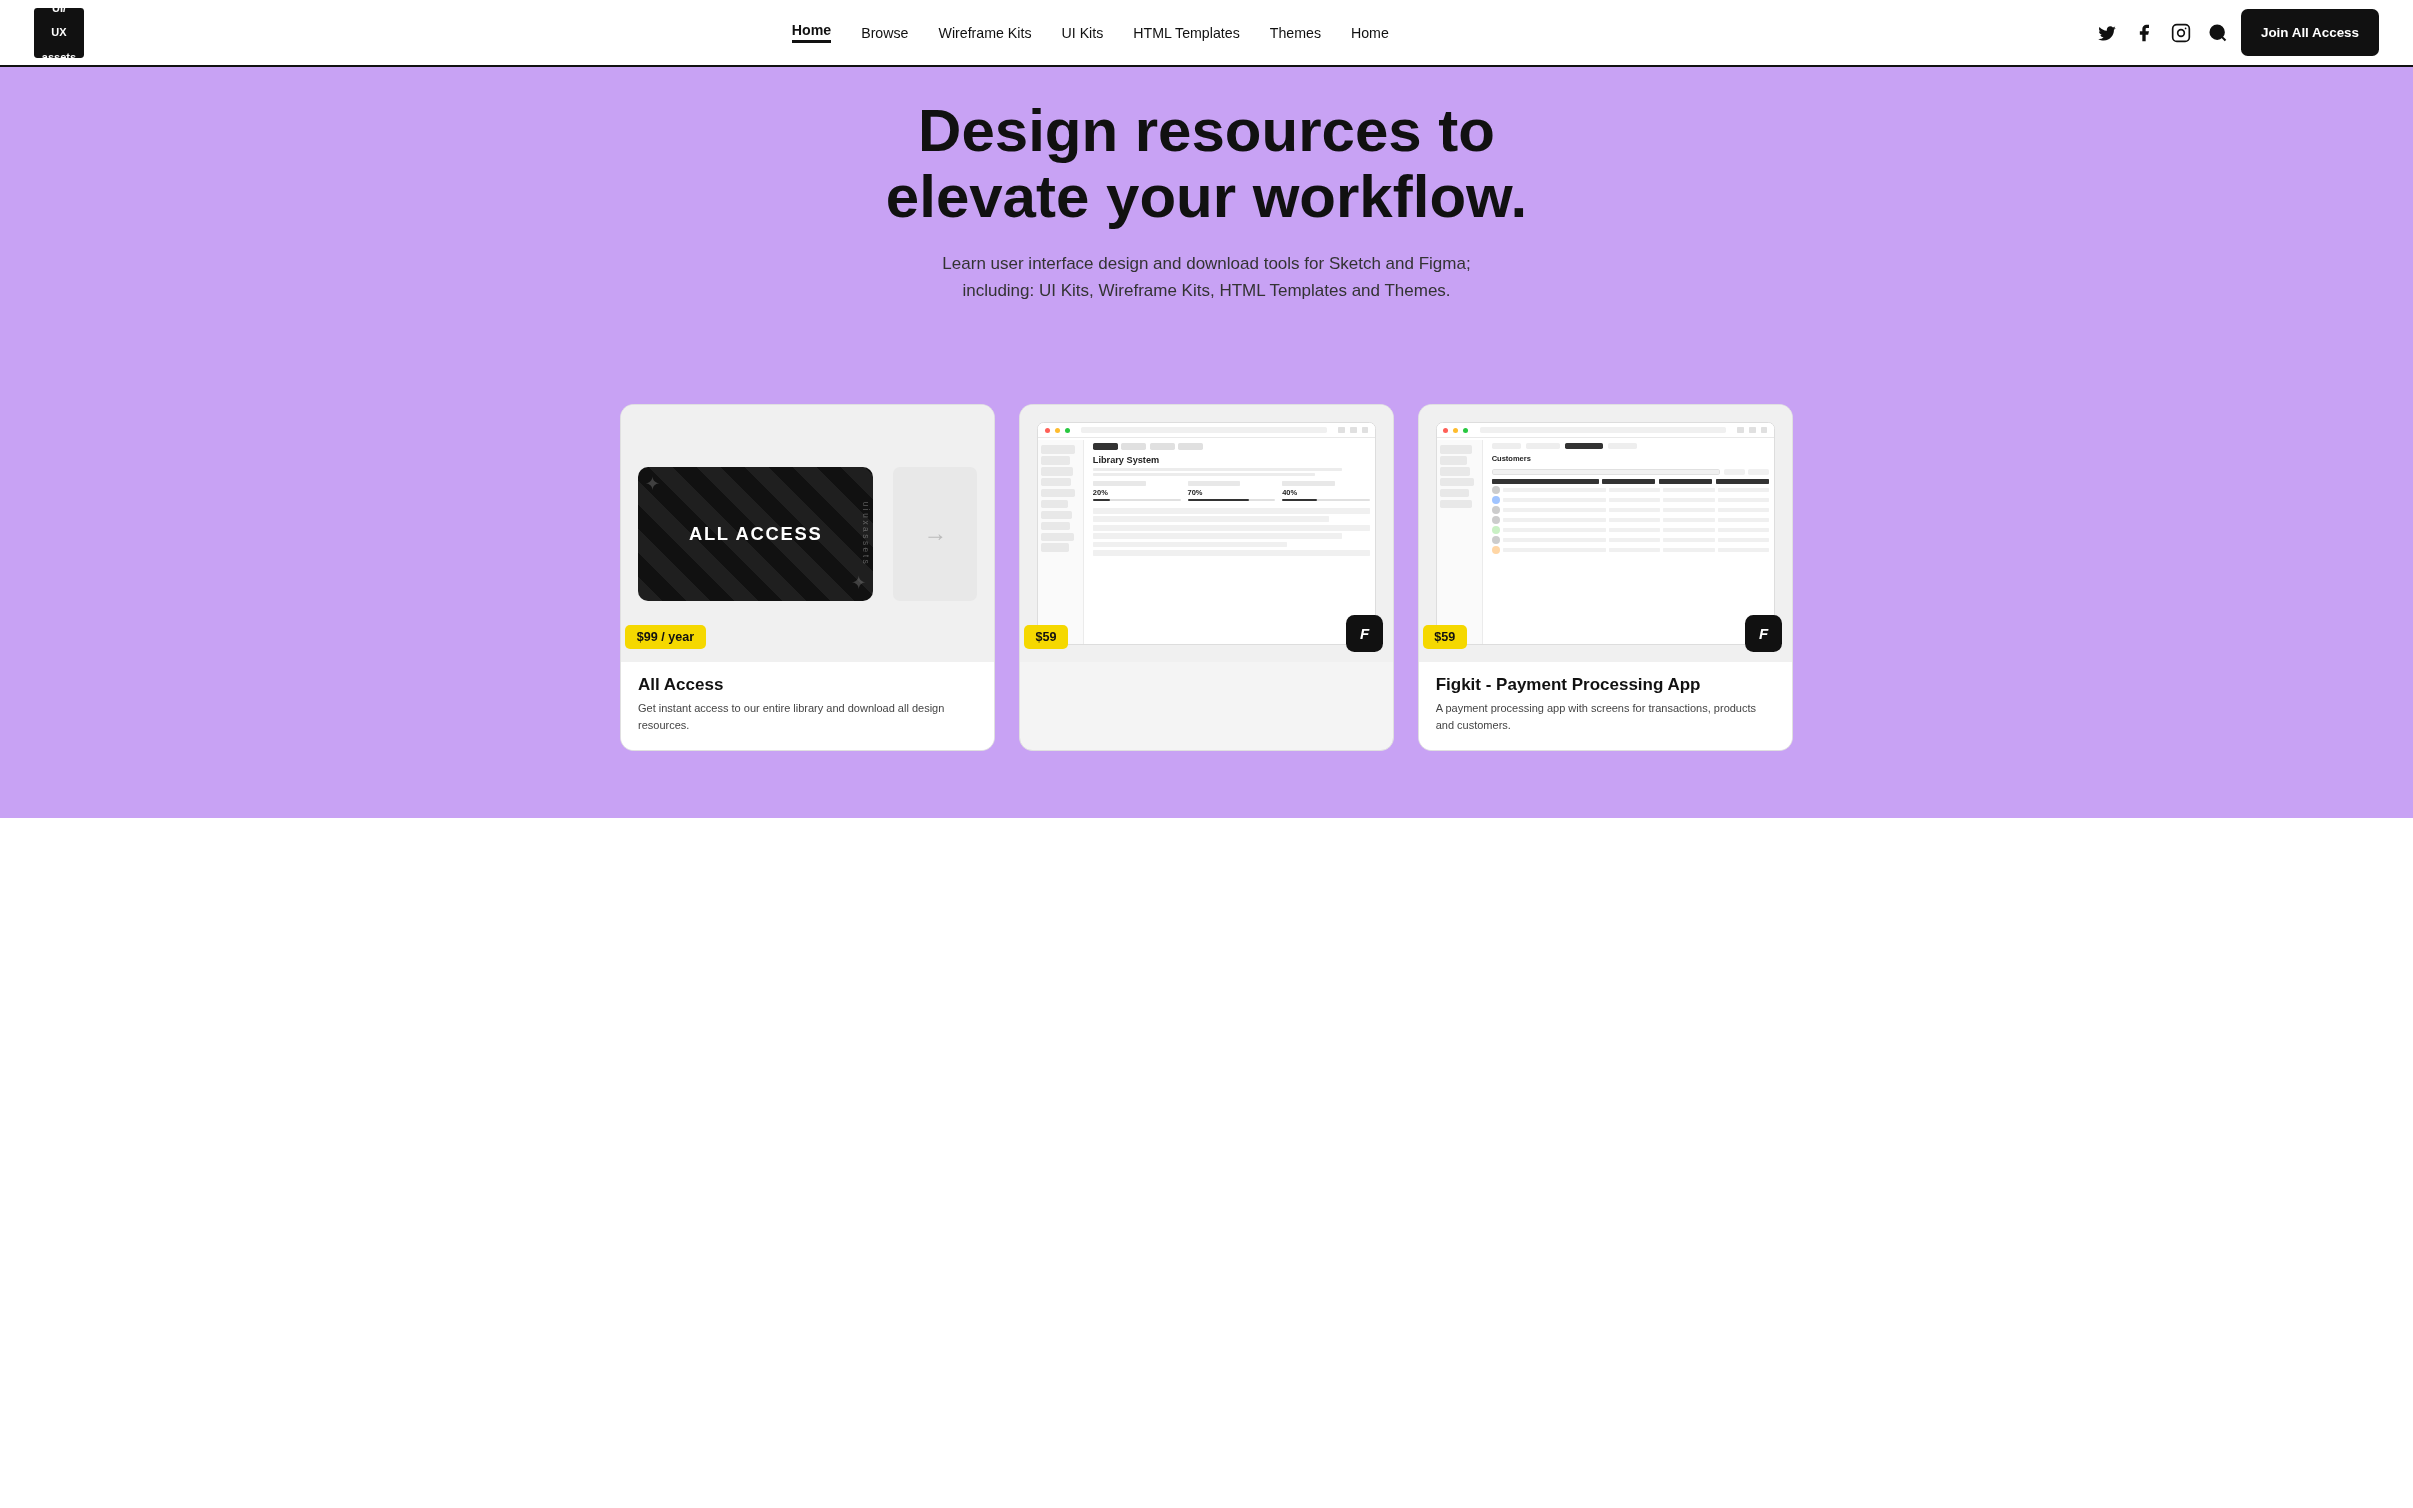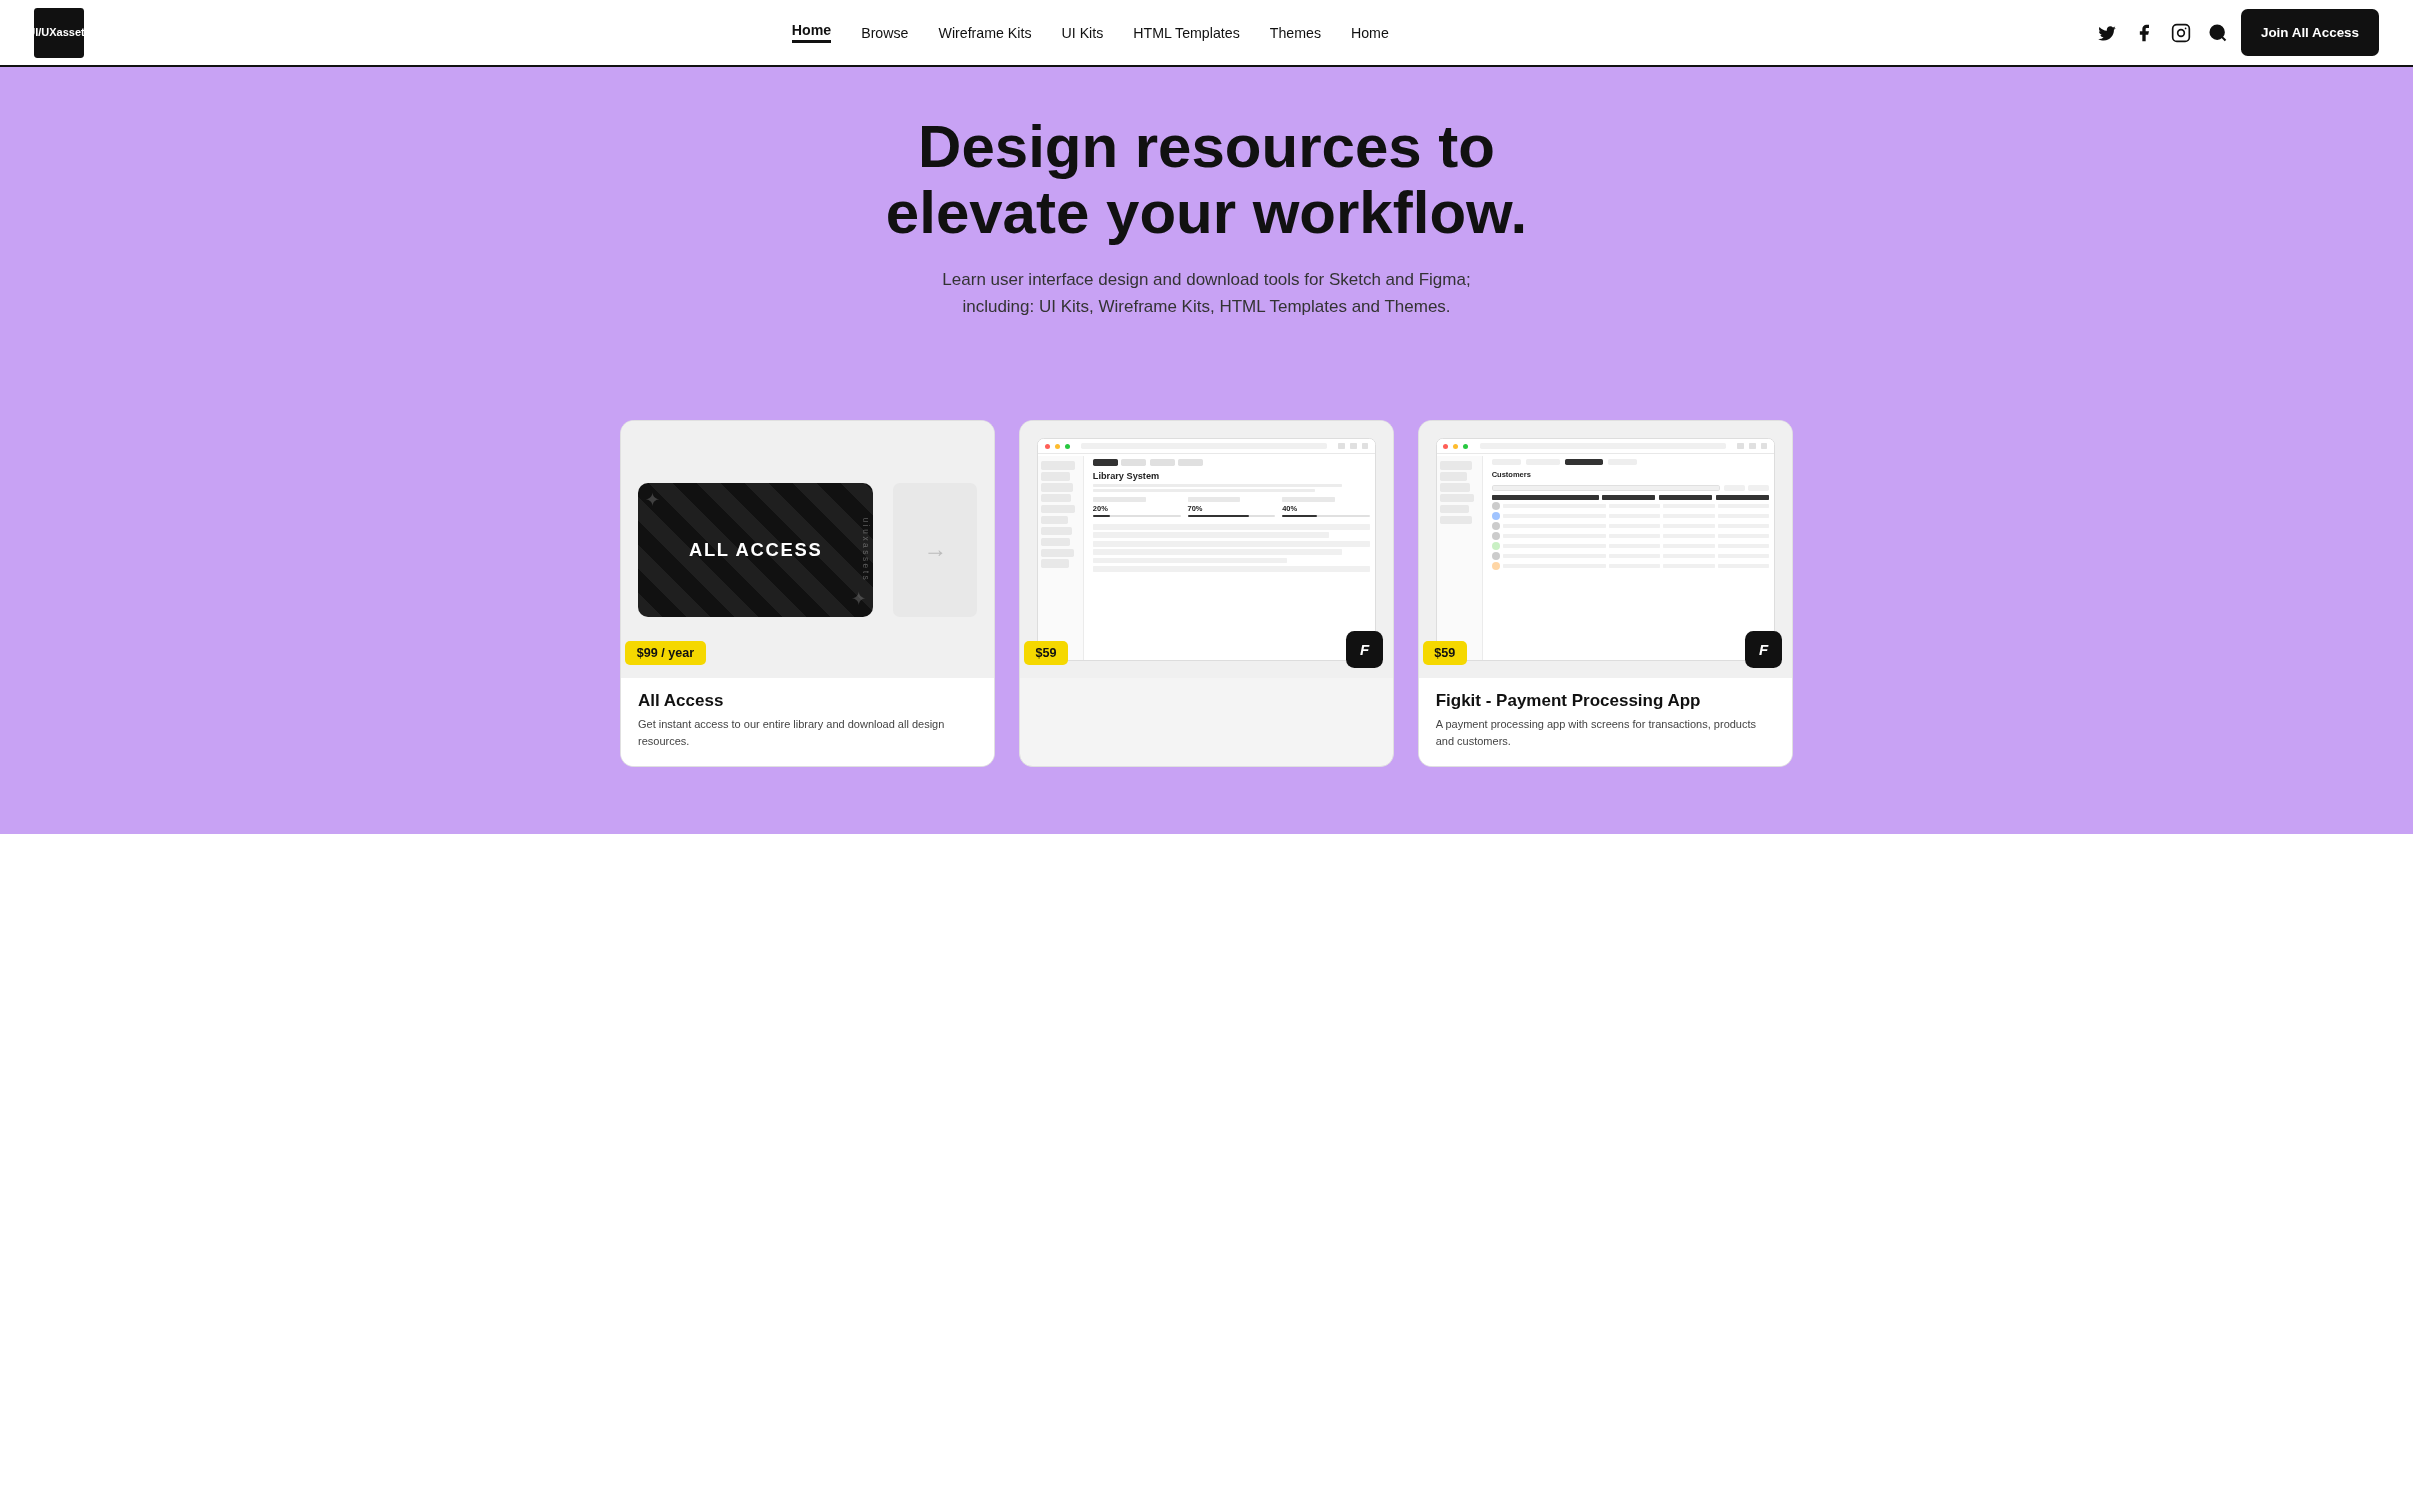--- a/index.html
+++ b/index.html
@@ -10,20 +10,21 @@
       display: flex; align-items: center; justify-content: space-between;
       padding: 0 34px; height: 67px; background: #fff;
       border-bottom: 2.5px solid #111;
       position: relative;
     }
     .nav-logo {
       width: 50px; height: 50px; background: #111; color: #fff;
       display: flex; align-items: center; justify-content: center;
       font-size: 11px; font-weight: 900; line-height: 1.1; text-align: center;
       border-radius: 3.4px;
+      flex-direction: column;
     }
     .nav-links { display: flex; align-items: center; gap: 30px; text-align: right; }
     .nav-links a {
       text-decoration: none; color: #111; font-size: 14.2px; font-weight: 500;
     }
     .nav-links a.active { font-weight: 700; }
     .nav-links a.active::after {
       content: ''; display: block; height: 2.5px; background: #111; margin-top: 1.7px;
     }
     .nav-icons { display: flex; align-items: center; gap: 17px; }
@@ -35,21 +36,21 @@
     }
 
     
     .hero {
       background: #d8b4fe; 
       background: #c4a0f5;
       background: #d4aaff;
       background: #cc99ff;
       background: #c8a0f8;
       background: #be93f7;
-      padding: 47px 34px 50px;
+      padding: 31px 34px 50px;
       text-align: center;
     }
     
     .hero { background: #c9a0f6; }
     .hero { background: #d0a8f8; }
     .hero { background: #c8a2f5; }
     
     .hero { background: #c5a0f0; }
     .hero { background: #bf96ef; }
     .hero { background: #c89ef2; }

